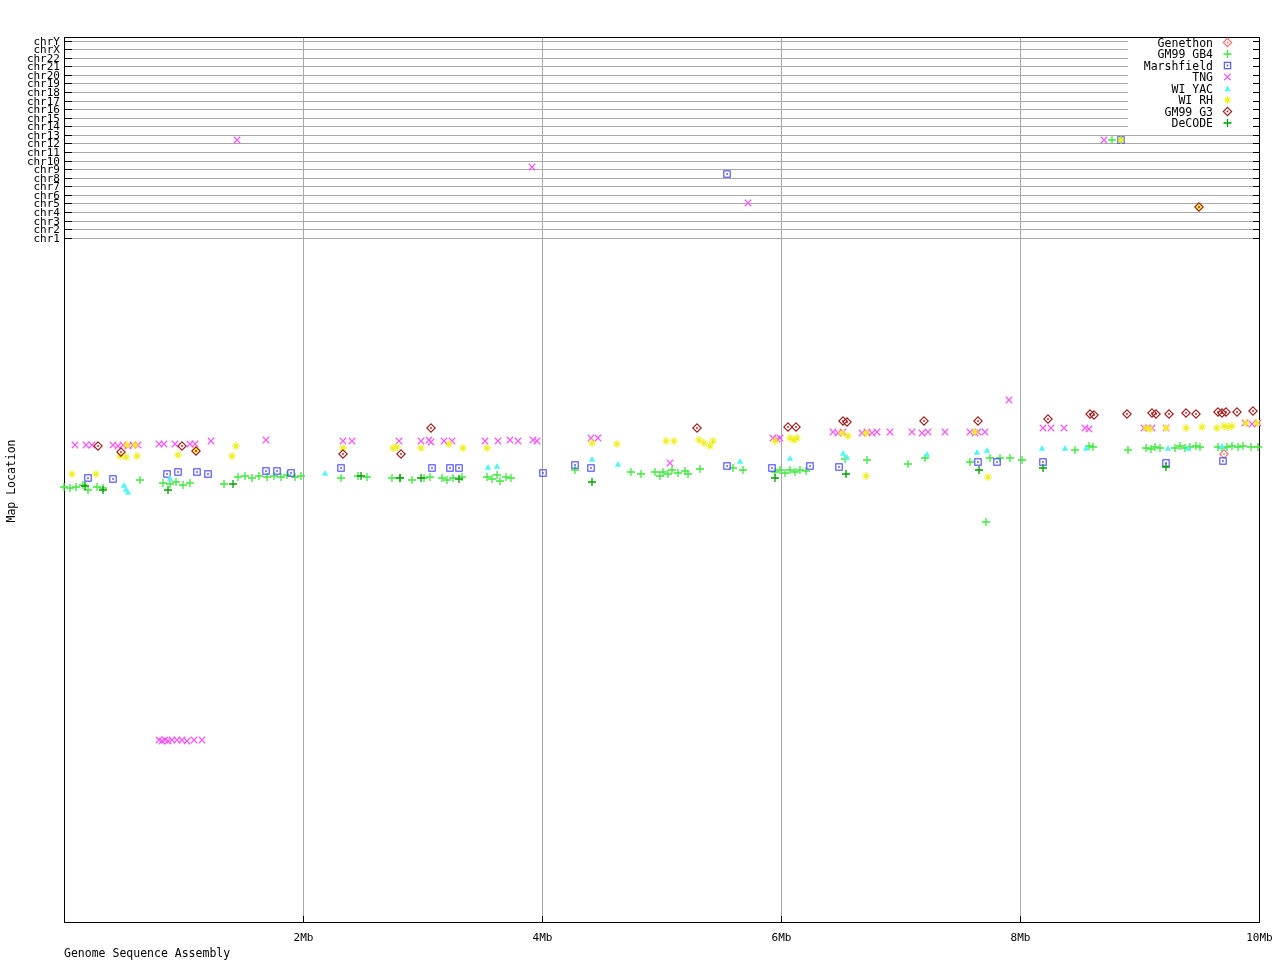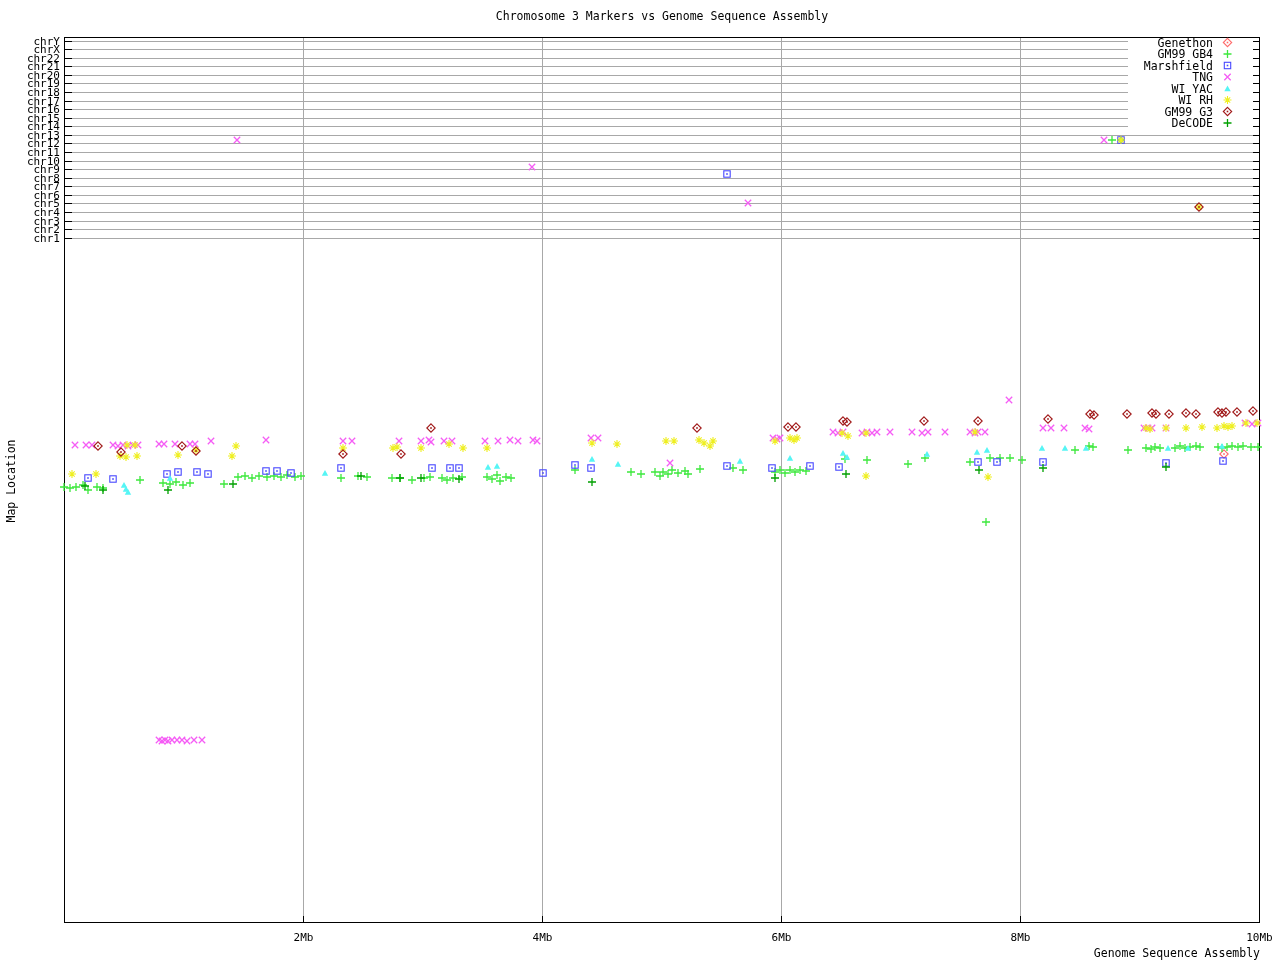--- a/index.html
+++ b/index.html
@@ -1,21 +1,21 @@
 <!DOCTYPE html>
 <html><head>
 <meta charset="utf-8">
 <style>
   html,body{margin:0;padding:0;background:#ffffff;}
   #page{position:relative;width:1280px;height:960px;background:#fff;overflow:hidden;
         font-family:"DejaVu Sans Mono","Liberation Mono",monospace;color:#000;}
   #plot{position:absolute;left:0;top:0;}
   .txt{position:absolute;font-size:11.5px;white-space:pre;}
   #chart-title{left:64px;top:9px;width:1196px;text-align:center;}
-  #x-axis-label{left:64px;top:946px;width:1196px;text-align:right;}
+  #x-axis-label{left:64px;top:946px;width:1196px;text-align:left;}
   #y-axis-label{left:-84px;top:474px;width:190px;text-align:center;transform:rotate(-90deg);}
   svg text{font-family:"DejaVu Sans Mono","Liberation Mono",monospace;font-size:11px;fill:#000;}
   svg text.legend-text{font-size:11.5px;}
 </style>
 </head>
 <body>
 
 <div id="page">
   <svg id="plot" width="1280" height="960" viewBox="0 0 1280 960">
     <defs>
@@ -515,16 +515,15 @@
           <use href="#sym-plus" transform="translate(592,482)"></use>
           <use href="#sym-plus" transform="translate(775,478)"></use>
           <use href="#sym-plus" transform="translate(846,474)"></use>
           <use href="#sym-plus" transform="translate(979,470)"></use>
           <use href="#sym-plus" transform="translate(1043,468)"></use>
           <use href="#sym-plus" transform="translate(1166,467)"></use>
         </g>
       </g>
   </svg>
 
-  <div class="txt" id="chart-title">Chromosome 3 Markers vs Genome Sequence Assembly</div>
   <div class="txt" id="x-axis-label">Genome Sequence Assembly</div>
   <div class="txt" id="y-axis-label">Map Location</div>
 </div>
 
 </body></html>

